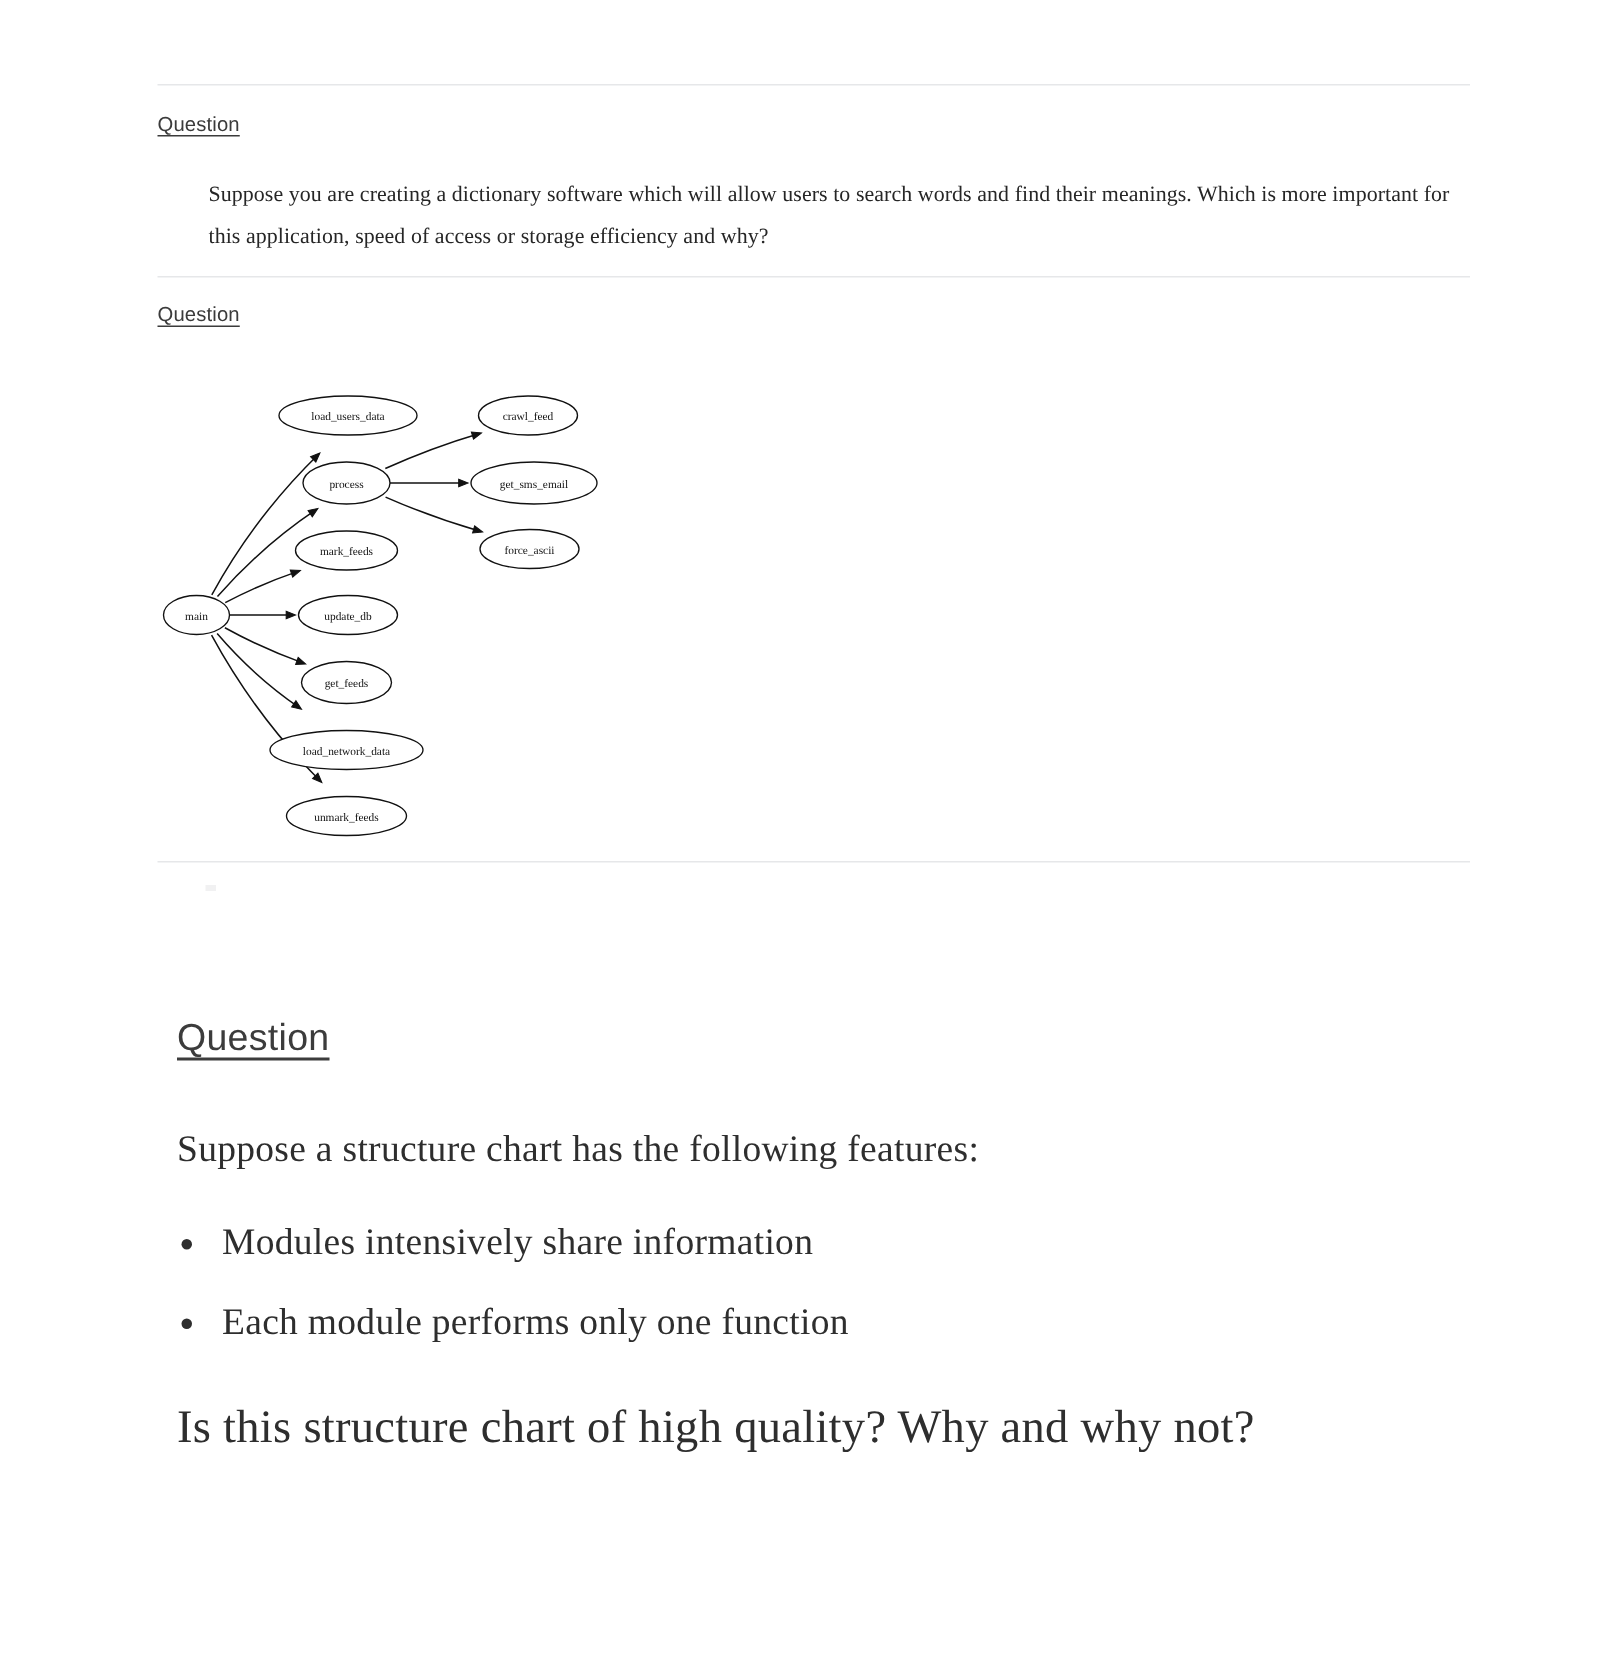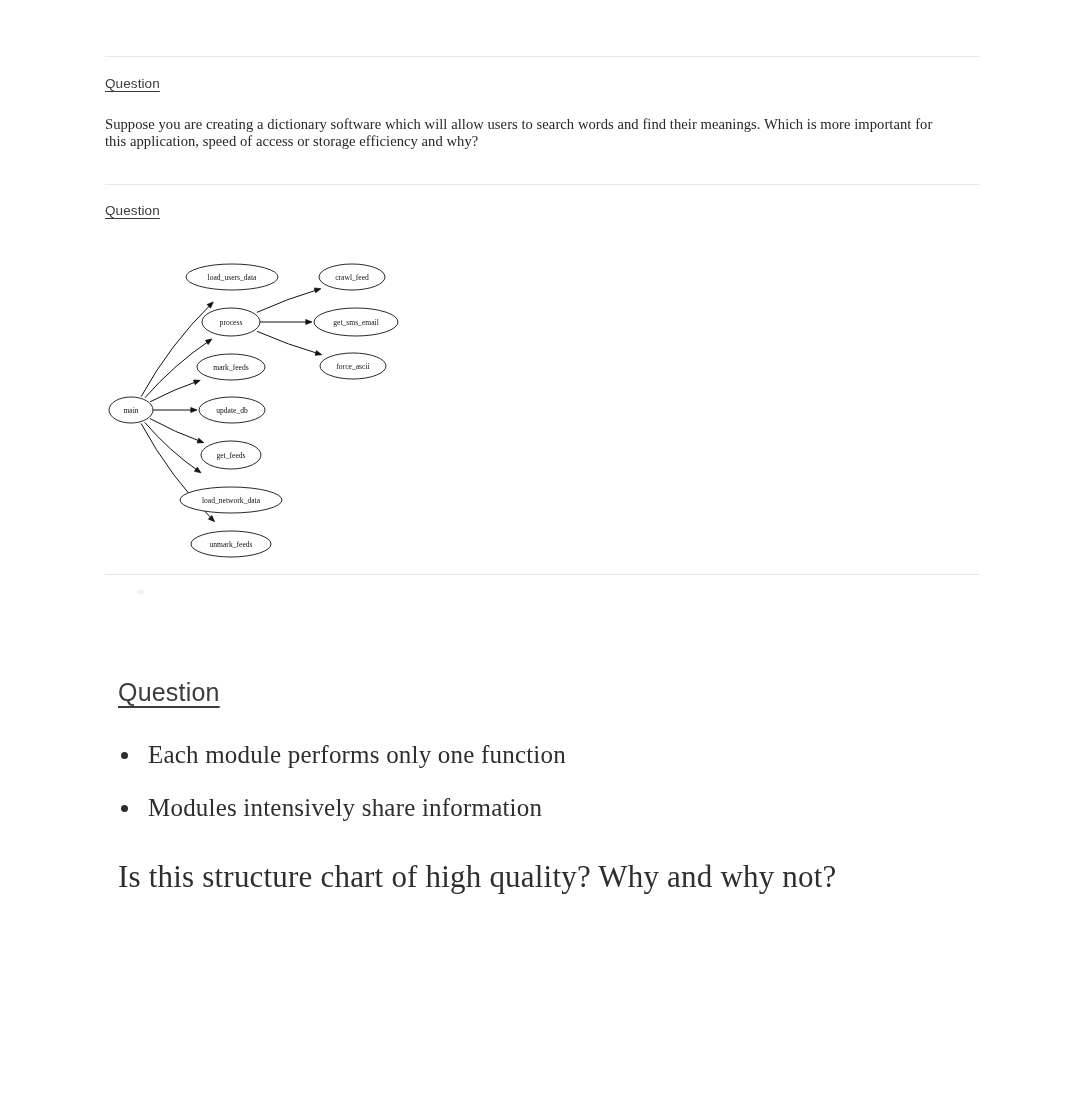--- a/index.html
+++ b/index.html
@@ -44,25 +44,26 @@
     font-size: 13.5px;
     color: #3b3b3b;
     text-decoration: underline;
     text-underline-offset: 3px;
     letter-spacing: 0.1px;
     display: inline-block;
   }
   .q-body-small {
     font-family: "Liberation Serif", serif;
     font-size: 14.6px;
-    line-height: 17px;
+    line-height: 28px;
     color: #262626;
     letter-spacing: 0.05px;
     max-width: 845px;
     margin-top: 24px;
+    margin-left: 34px;
   }
 
   #section-q1 { top: 74px; }
   #section-q2 { top: 201px; }
   #section-q2 .q-body-small { margin-top: 22px; }
 
   
   #figure-structure-chart {
     position: absolute;
     left: 100px;
@@ -270,20 +271,21 @@
         </g>
     </svg>
   </div>
 
   <div class="faint-artifact"></div>
 
   <div class="divider" id="divider-3"></div>
 
   <div id="section-q3">
     <div class="q-label-large">Question</div>
+    <div class="q-lead">Suppose a structure chart has the following features:</div>
     <ul class="feature-list" id="feature-list">
+        <li><span class="bullet"></span><span>Modules intensively share information</span></li>
         <li><span class="bullet"></span><span>Each module performs only one function</span></li>
-        <li><span class="bullet"></span><span>Modules intensively share information</span></li>
       </ul>
     <div class="q-closing">Is this structure chart of high quality? Why and why not?</div>
   </div>
 
 </div>
 
 </body></html>

